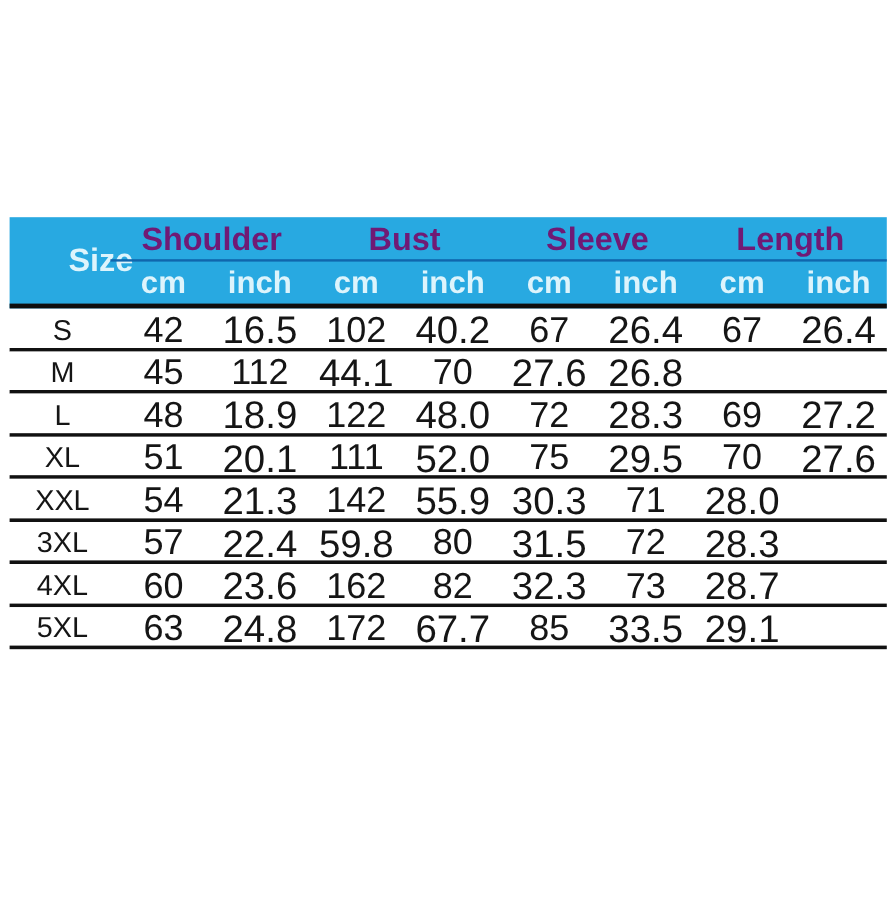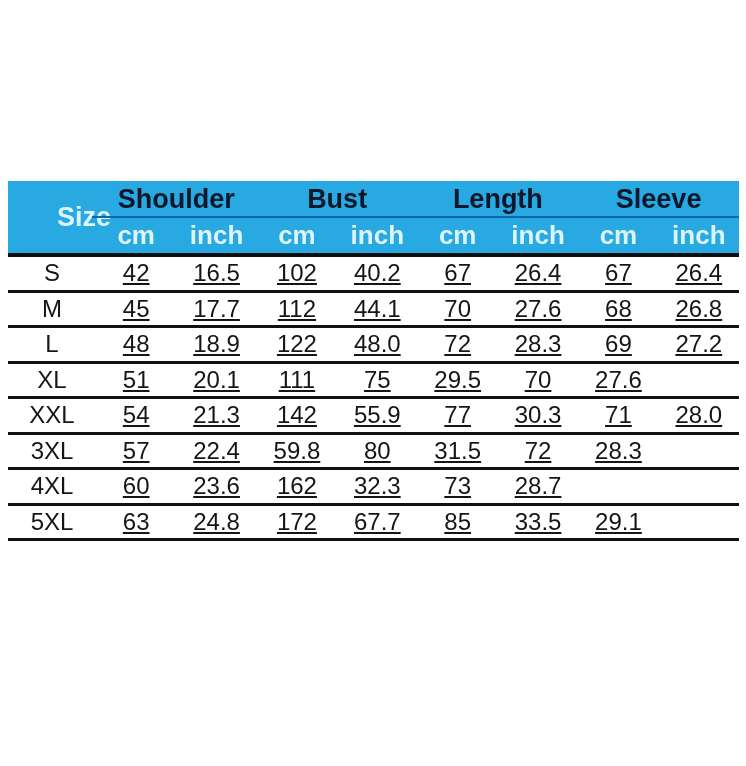--- a/index.html
+++ b/index.html
@@ -21,21 +21,21 @@
     position:absolute;left:0;top:0;width:88px;height:100%;
     display:flex;align-items:center;justify-content:center;
     color:#DDF4FC;font-size:27px;font-weight:700;padding-left:32px;
   }
   .group-row{
     margin-left:88px;height:36px;
     display:grid;grid-template-columns:repeat(4,1fr);
   }
   .group-cell{
     display:flex;align-items:center;justify-content:center;
-    color:#0f172a;font-size:27px;font-weight:700;
+    color:#701a75;font-size:27px;font-weight:700;
   }
   .header-divider{
     position:absolute;left:84px;right:0;top:35px;height:2px;
     background:#1066AD;
   }
   .unit-row{
     margin-left:88px;height:35px;margin-top:1px;
     display:grid;grid-template-columns:repeat(8,1fr);
   }
   .unit-cell{
@@ -47,35 +47,35 @@
     height:35.5px;box-sizing:border-box;
     border-bottom:3px solid #111111;
     display:grid;grid-template-columns:88px repeat(8,1fr);
     background:#ffffff;
   }
   .td{
     display:flex;align-items:center;justify-content:center;
     color:#151515;
   }
   .td.size{font-size:24px;}
-  .td.cm{font-size:24px;text-decoration:underline;}
-  .td.in{font-size:24px;text-decoration:underline;}
+  .td.cm{font-size:30px;}
+  .td.in{font-size:32px;}
 </style>
 </head>
 <body>
 
 <div class="size-table">
 
   <div class="thead">
     <div class="size-cell">Size</div>
     <div class="group-row">
       <div class="group-cell">Shoulder</div>
       <div class="group-cell">Bust</div>
+      <div class="group-cell">Sleeve</div>
       <div class="group-cell">Length</div>
-      <div class="group-cell">Sleeve</div>
     </div>
     <div class="header-divider"></div>
     <div class="unit-row">
       <div class="unit-cell">cm</div>
       <div class="unit-cell">inch</div>
       <div class="unit-cell">cm</div>
       <div class="unit-cell">inch</div>
       <div class="unit-cell">cm</div>
       <div class="unit-cell">inch</div>
       <div class="unit-cell">cm</div>
@@ -93,59 +93,57 @@
       <div class="td in">40.2</div>
       <div class="td cm">67</div>
       <div class="td in">26.4</div>
       <div class="td cm">67</div>
       <div class="td in">26.4</div>
     </div>
 
     <div class="tr">
       <div class="td size">M</div>
       <div class="td cm">45</div>
-      <div class="td in">17.7</div>
       <div class="td cm">112</div>
       <div class="td in">44.1</div>
       <div class="td cm">70</div>
       <div class="td in">27.6</div>
-      <div class="td cm">68</div>
       <div class="td in">26.8</div>
     </div>
 
     <div class="tr">
       <div class="td size">L</div>
       <div class="td cm">48</div>
       <div class="td in">18.9</div>
       <div class="td cm">122</div>
       <div class="td in">48.0</div>
       <div class="td cm">72</div>
       <div class="td in">28.3</div>
       <div class="td cm">69</div>
       <div class="td in">27.2</div>
     </div>
 
     <div class="tr">
       <div class="td size">XL</div>
       <div class="td cm">51</div>
       <div class="td in">20.1</div>
       <div class="td cm">111</div>
+      <div class="td in">52.0</div>
       <div class="td cm">75</div>
       <div class="td in">29.5</div>
       <div class="td cm">70</div>
       <div class="td in">27.6</div>
     </div>
 
     <div class="tr">
       <div class="td size">XXL</div>
       <div class="td cm">54</div>
       <div class="td in">21.3</div>
       <div class="td cm">142</div>
       <div class="td in">55.9</div>
-      <div class="td cm">77</div>
       <div class="td in">30.3</div>
       <div class="td cm">71</div>
       <div class="td in">28.0</div>
     </div>
 
     <div class="tr">
       <div class="td size">3XL</div>
       <div class="td cm">57</div>
       <div class="td in">22.4</div>
       <div class="td in">59.8</div>
@@ -153,20 +151,21 @@
       <div class="td in">31.5</div>
       <div class="td cm">72</div>
       <div class="td in">28.3</div>
     </div>
 
     <div class="tr">
       <div class="td size">4XL</div>
       <div class="td cm">60</div>
       <div class="td in">23.6</div>
       <div class="td cm">162</div>
+      <div class="td cm">82</div>
       <div class="td in">32.3</div>
       <div class="td cm">73</div>
       <div class="td in">28.7</div>
     </div>
 
     <div class="tr">
       <div class="td size">5XL</div>
       <div class="td cm">63</div>
       <div class="td in">24.8</div>
       <div class="td cm">172</div>

